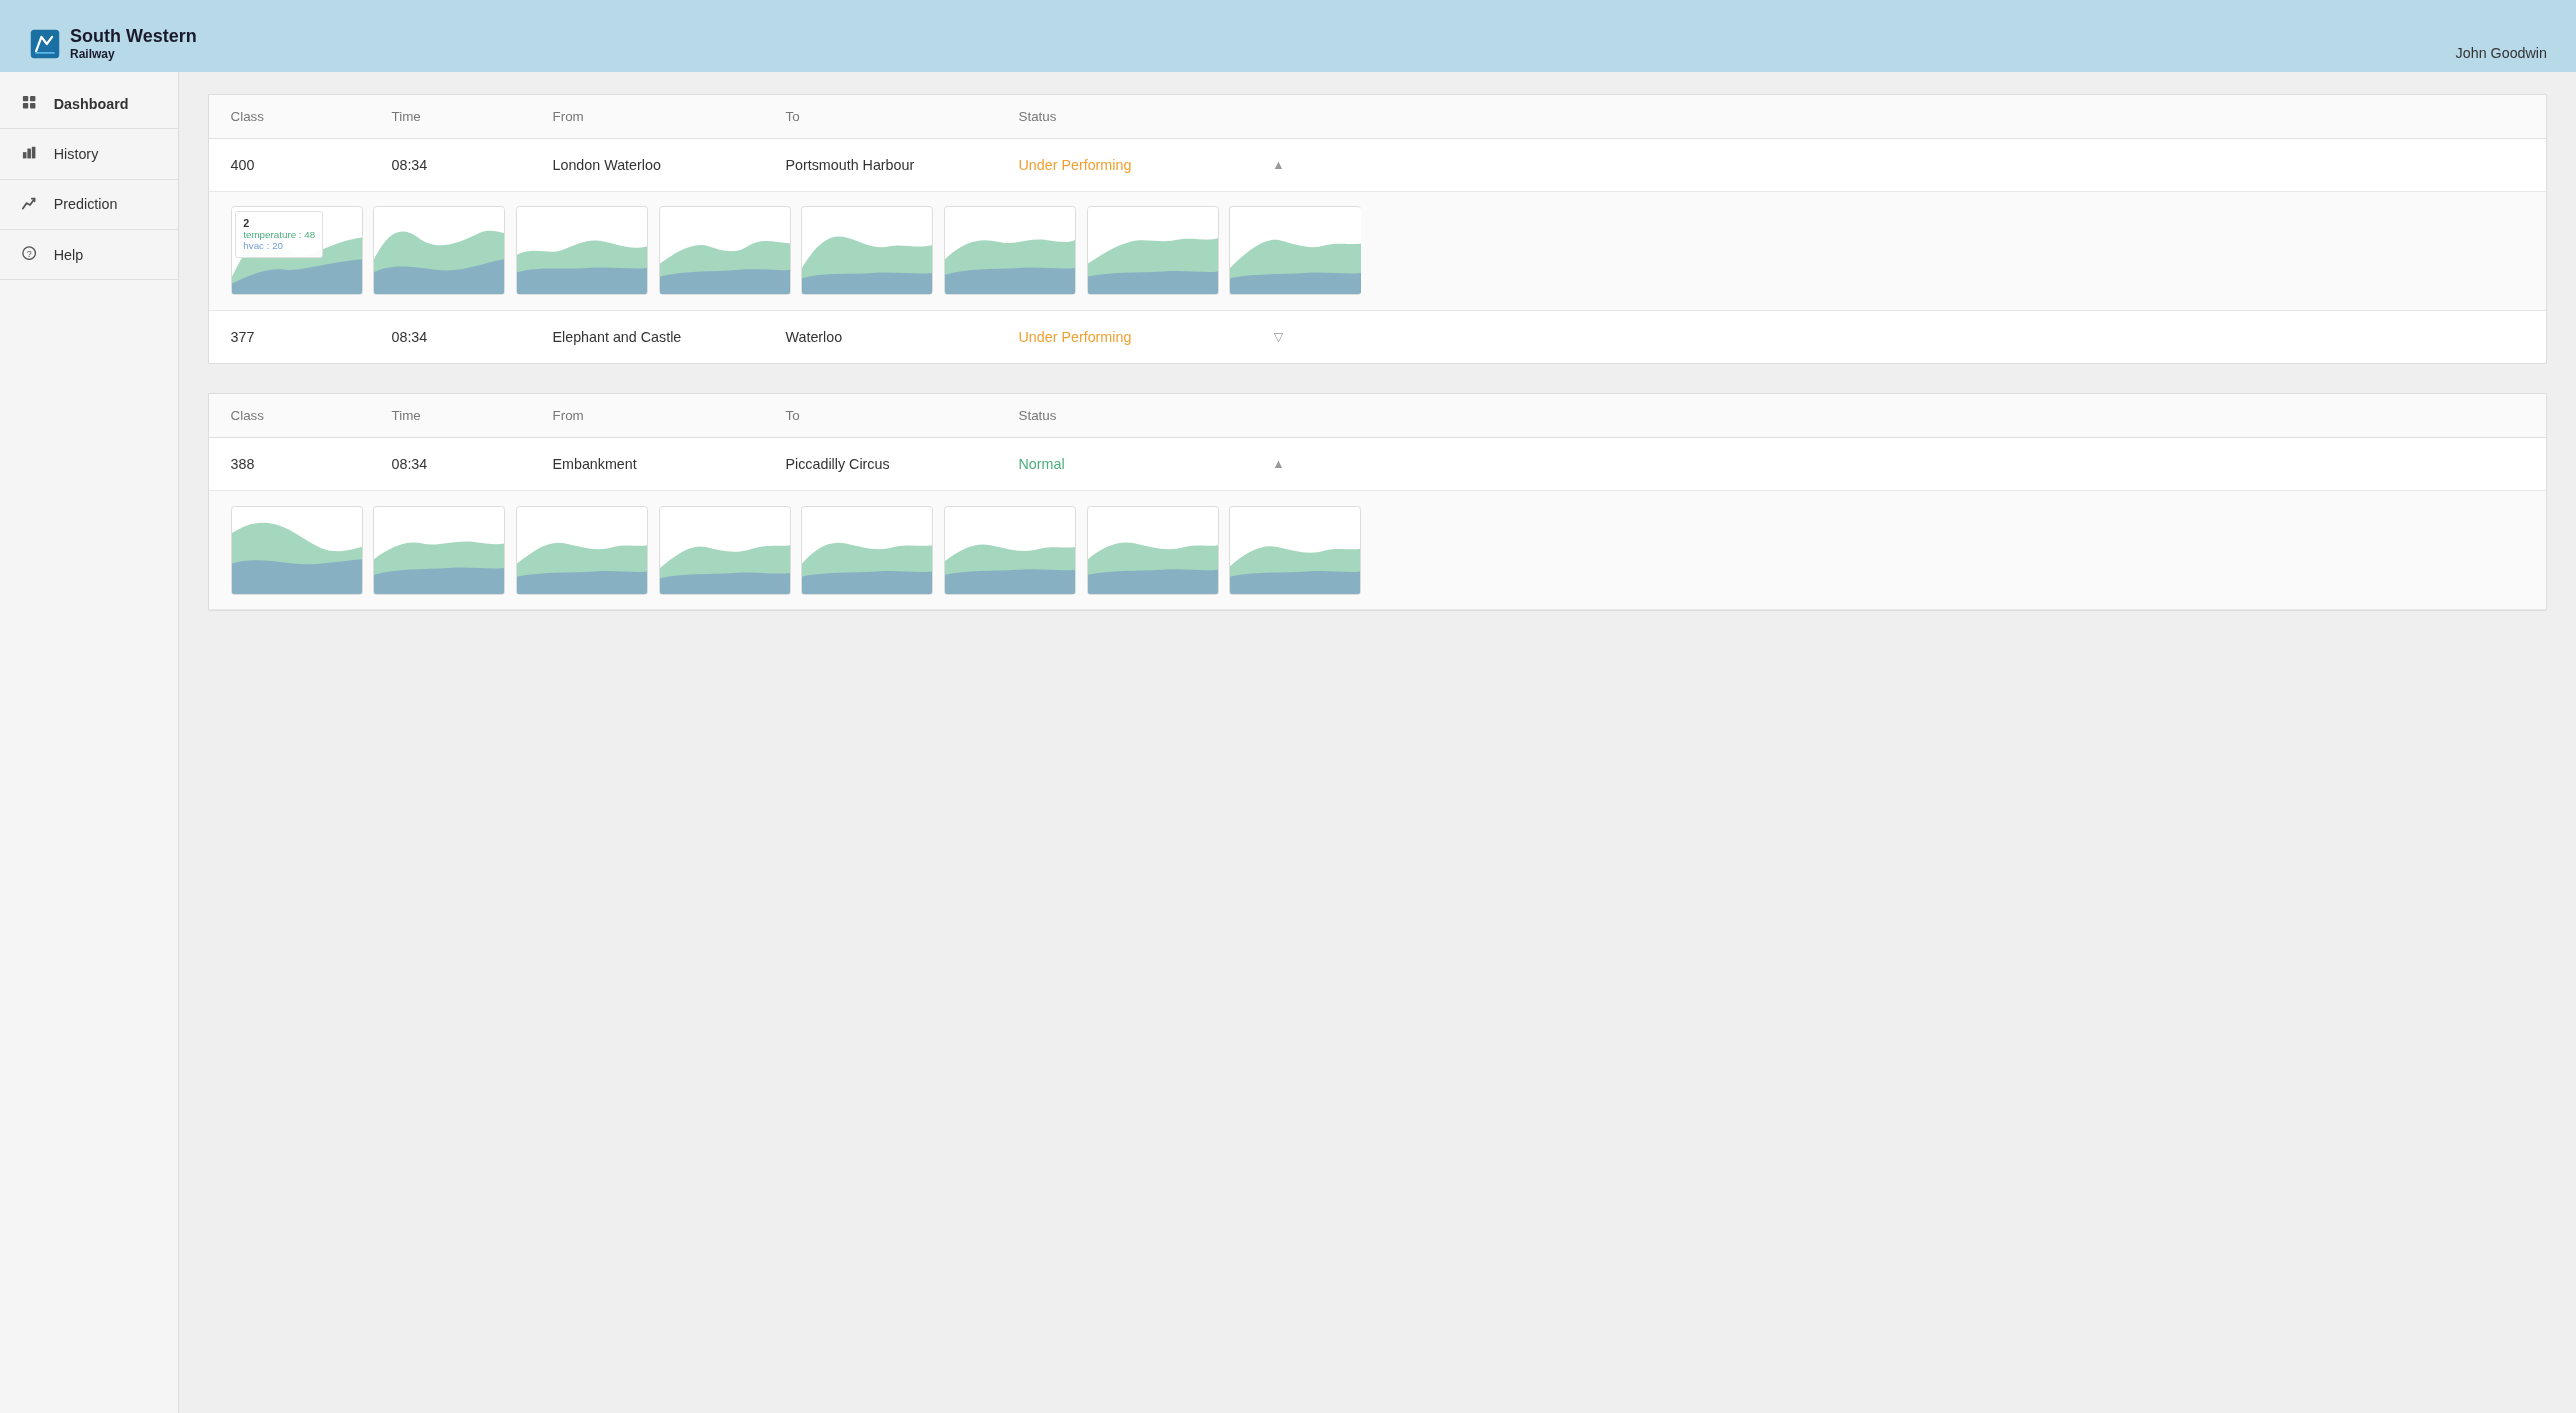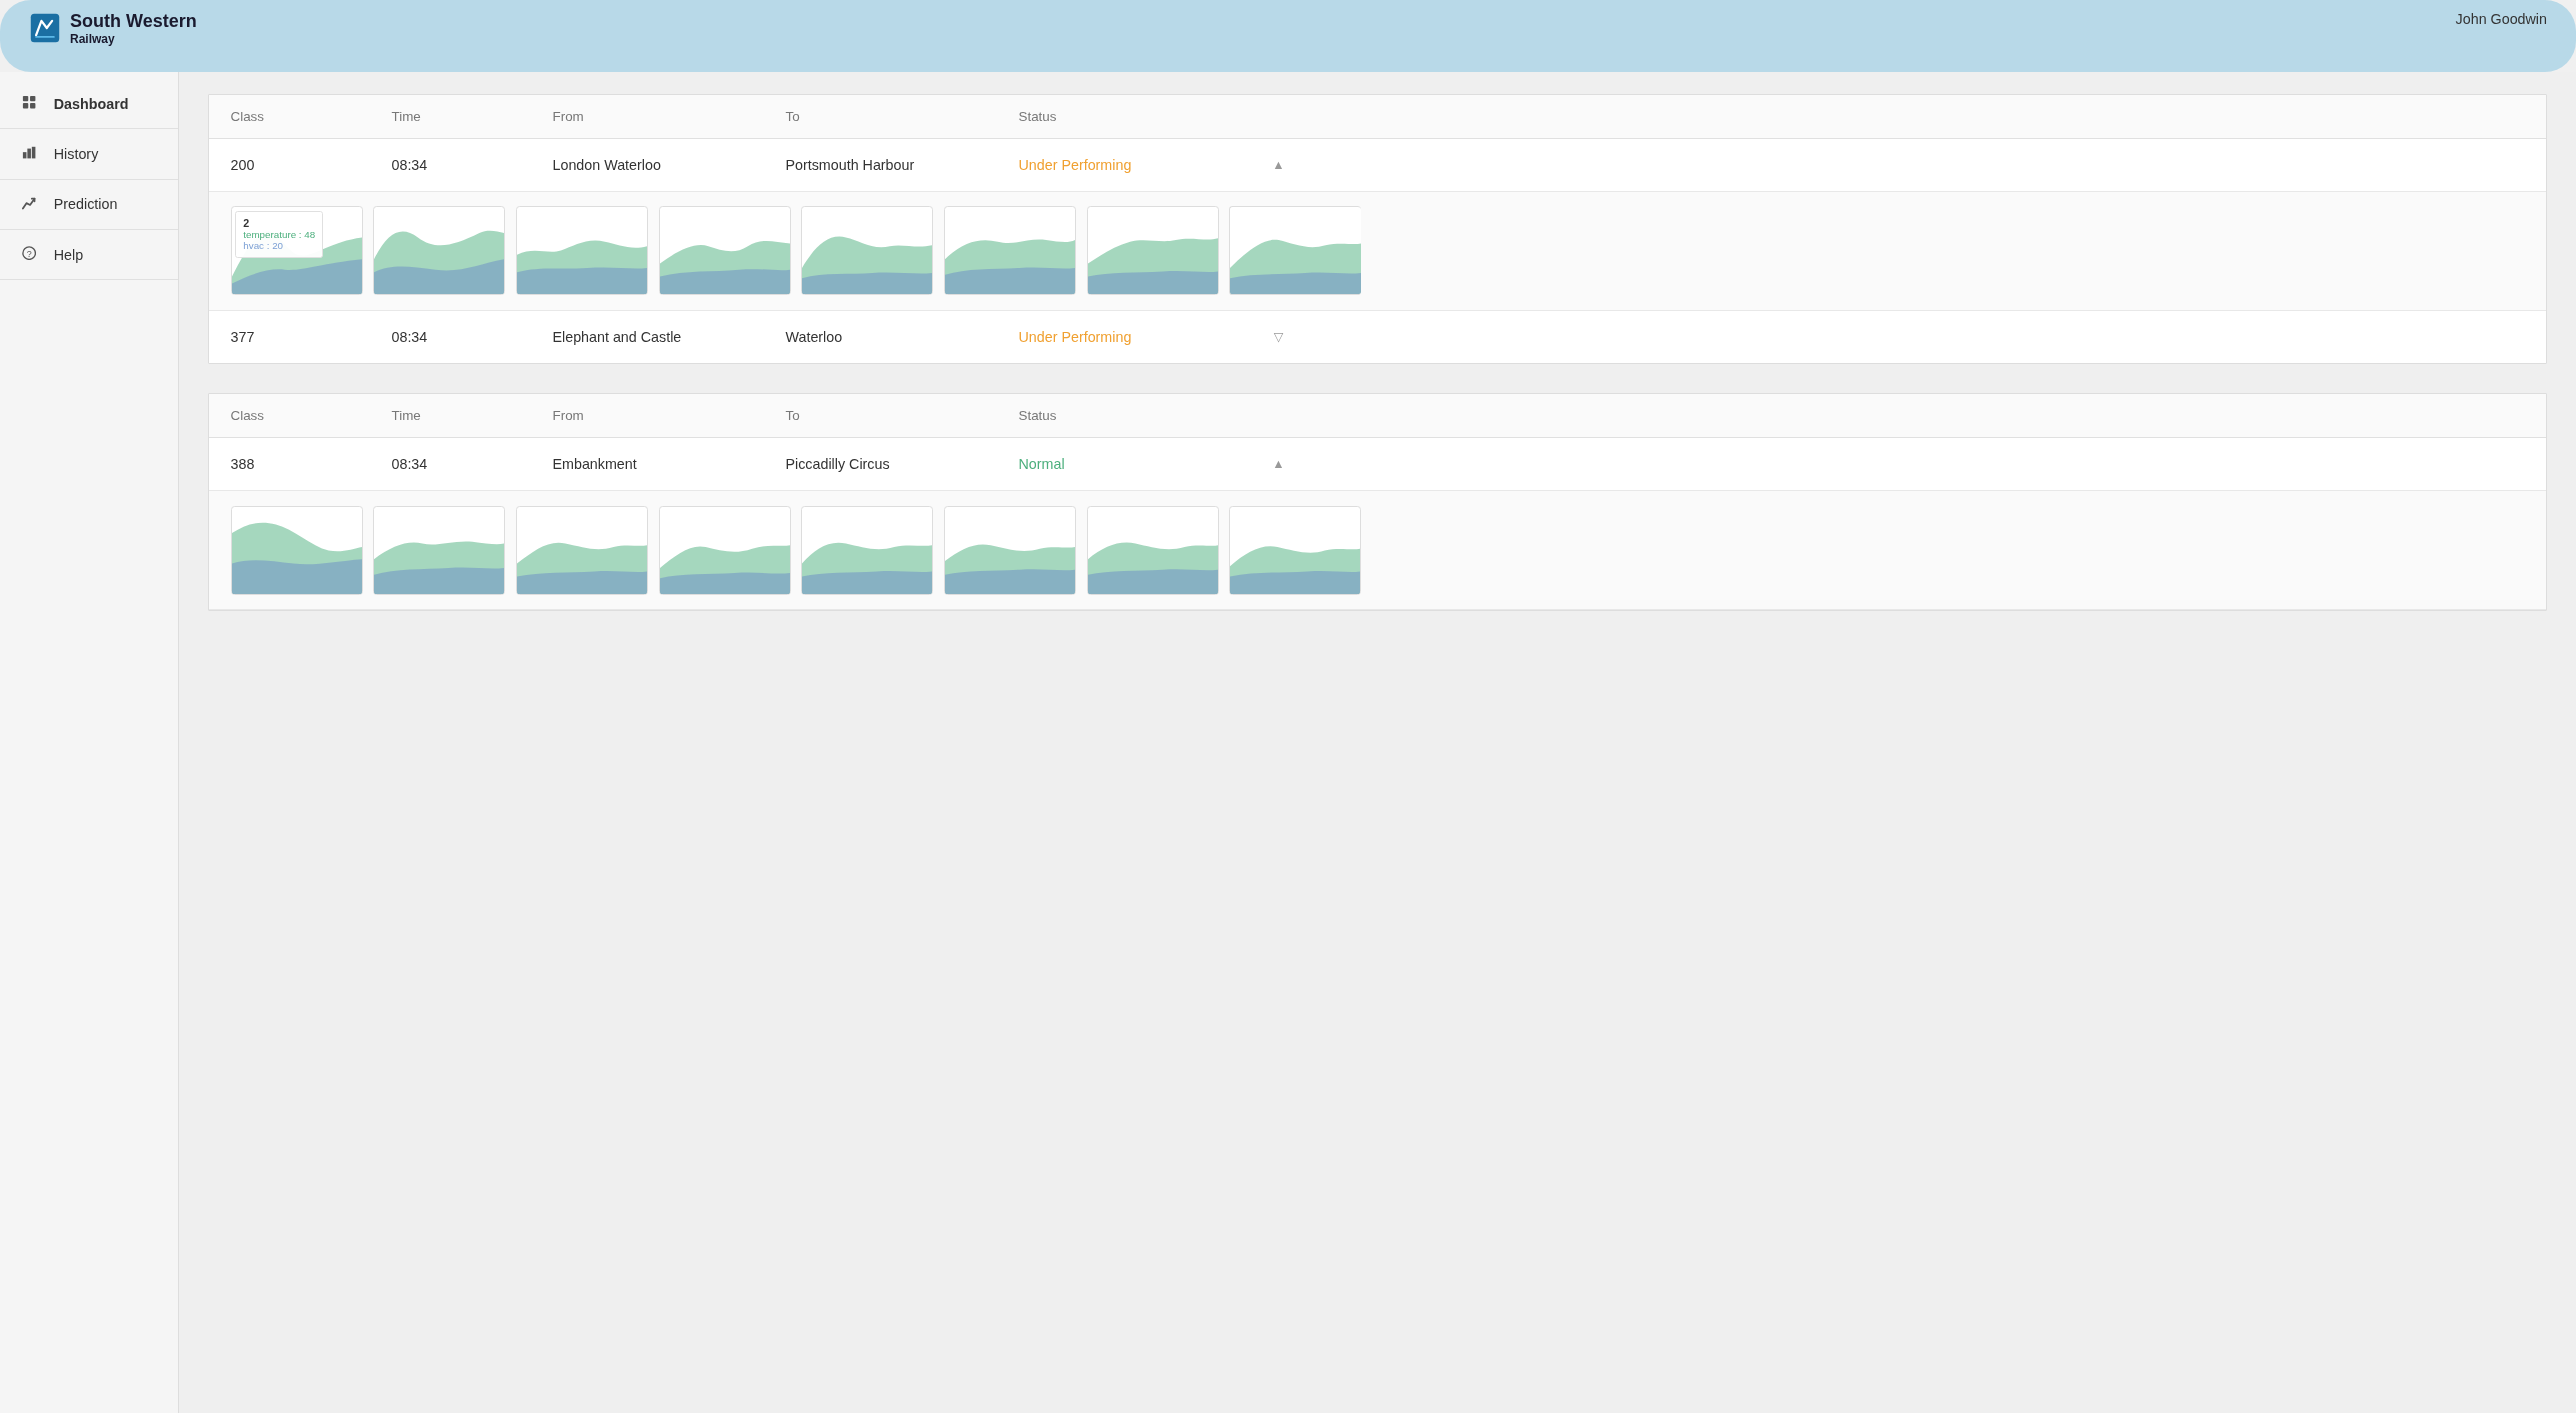--- a/index.html
+++ b/index.html
@@ -2,26 +2,25 @@
 <html style="font-size:14.3px"><head>
   <meta charset="utf-8">
   <style>
     * { box-sizing: border-box; margin: 0; padding: 0; }
     body { font-family: 'Segoe UI', Arial, sans-serif; background: #f0f0f0; display: flex; flex-direction: column; height: 100vh; overflow: hidden; }
 
     
     .header {
       background: #b8d9e8;
       display: flex;
-      align-items: flex-start;
+      align-items: flex-end;
       justify-content: space-between;
       padding: 10.7px 29px;
       height: 72px;
       flex-shrink: 0;
-      border-radius: 31px;
     }
     .logo-area {
       display: flex;
       align-items: center;
       gap: 9px;
     }
     .logo-icon {
       width: 32px;
       height: 32px;
       color: #1a6fa3;
@@ -233,21 +232,21 @@
       <div class="table-header">
         <div class="table-header-cell">Class</div>
         <div class="table-header-cell">Time</div>
         <div class="table-header-cell">From</div>
         <div class="table-header-cell">To</div>
         <div class="table-header-cell">Status</div>
         <div class="table-header-cell"></div>
       </div>
 
       <div class="table-row">
-        <div class="table-cell">200</div>
+        <div class="table-cell">400</div>
         <div class="table-cell">08:34</div>
         <div class="table-cell">London Waterloo</div>
         <div class="table-cell">Portsmouth Harbour</div>
         <div class="table-cell status-orange">Under Performing</div>
         <div class="expand-icon">▲</div>
       </div>
 
       <div class="expanded-row">
         <div class="charts-row">
 

